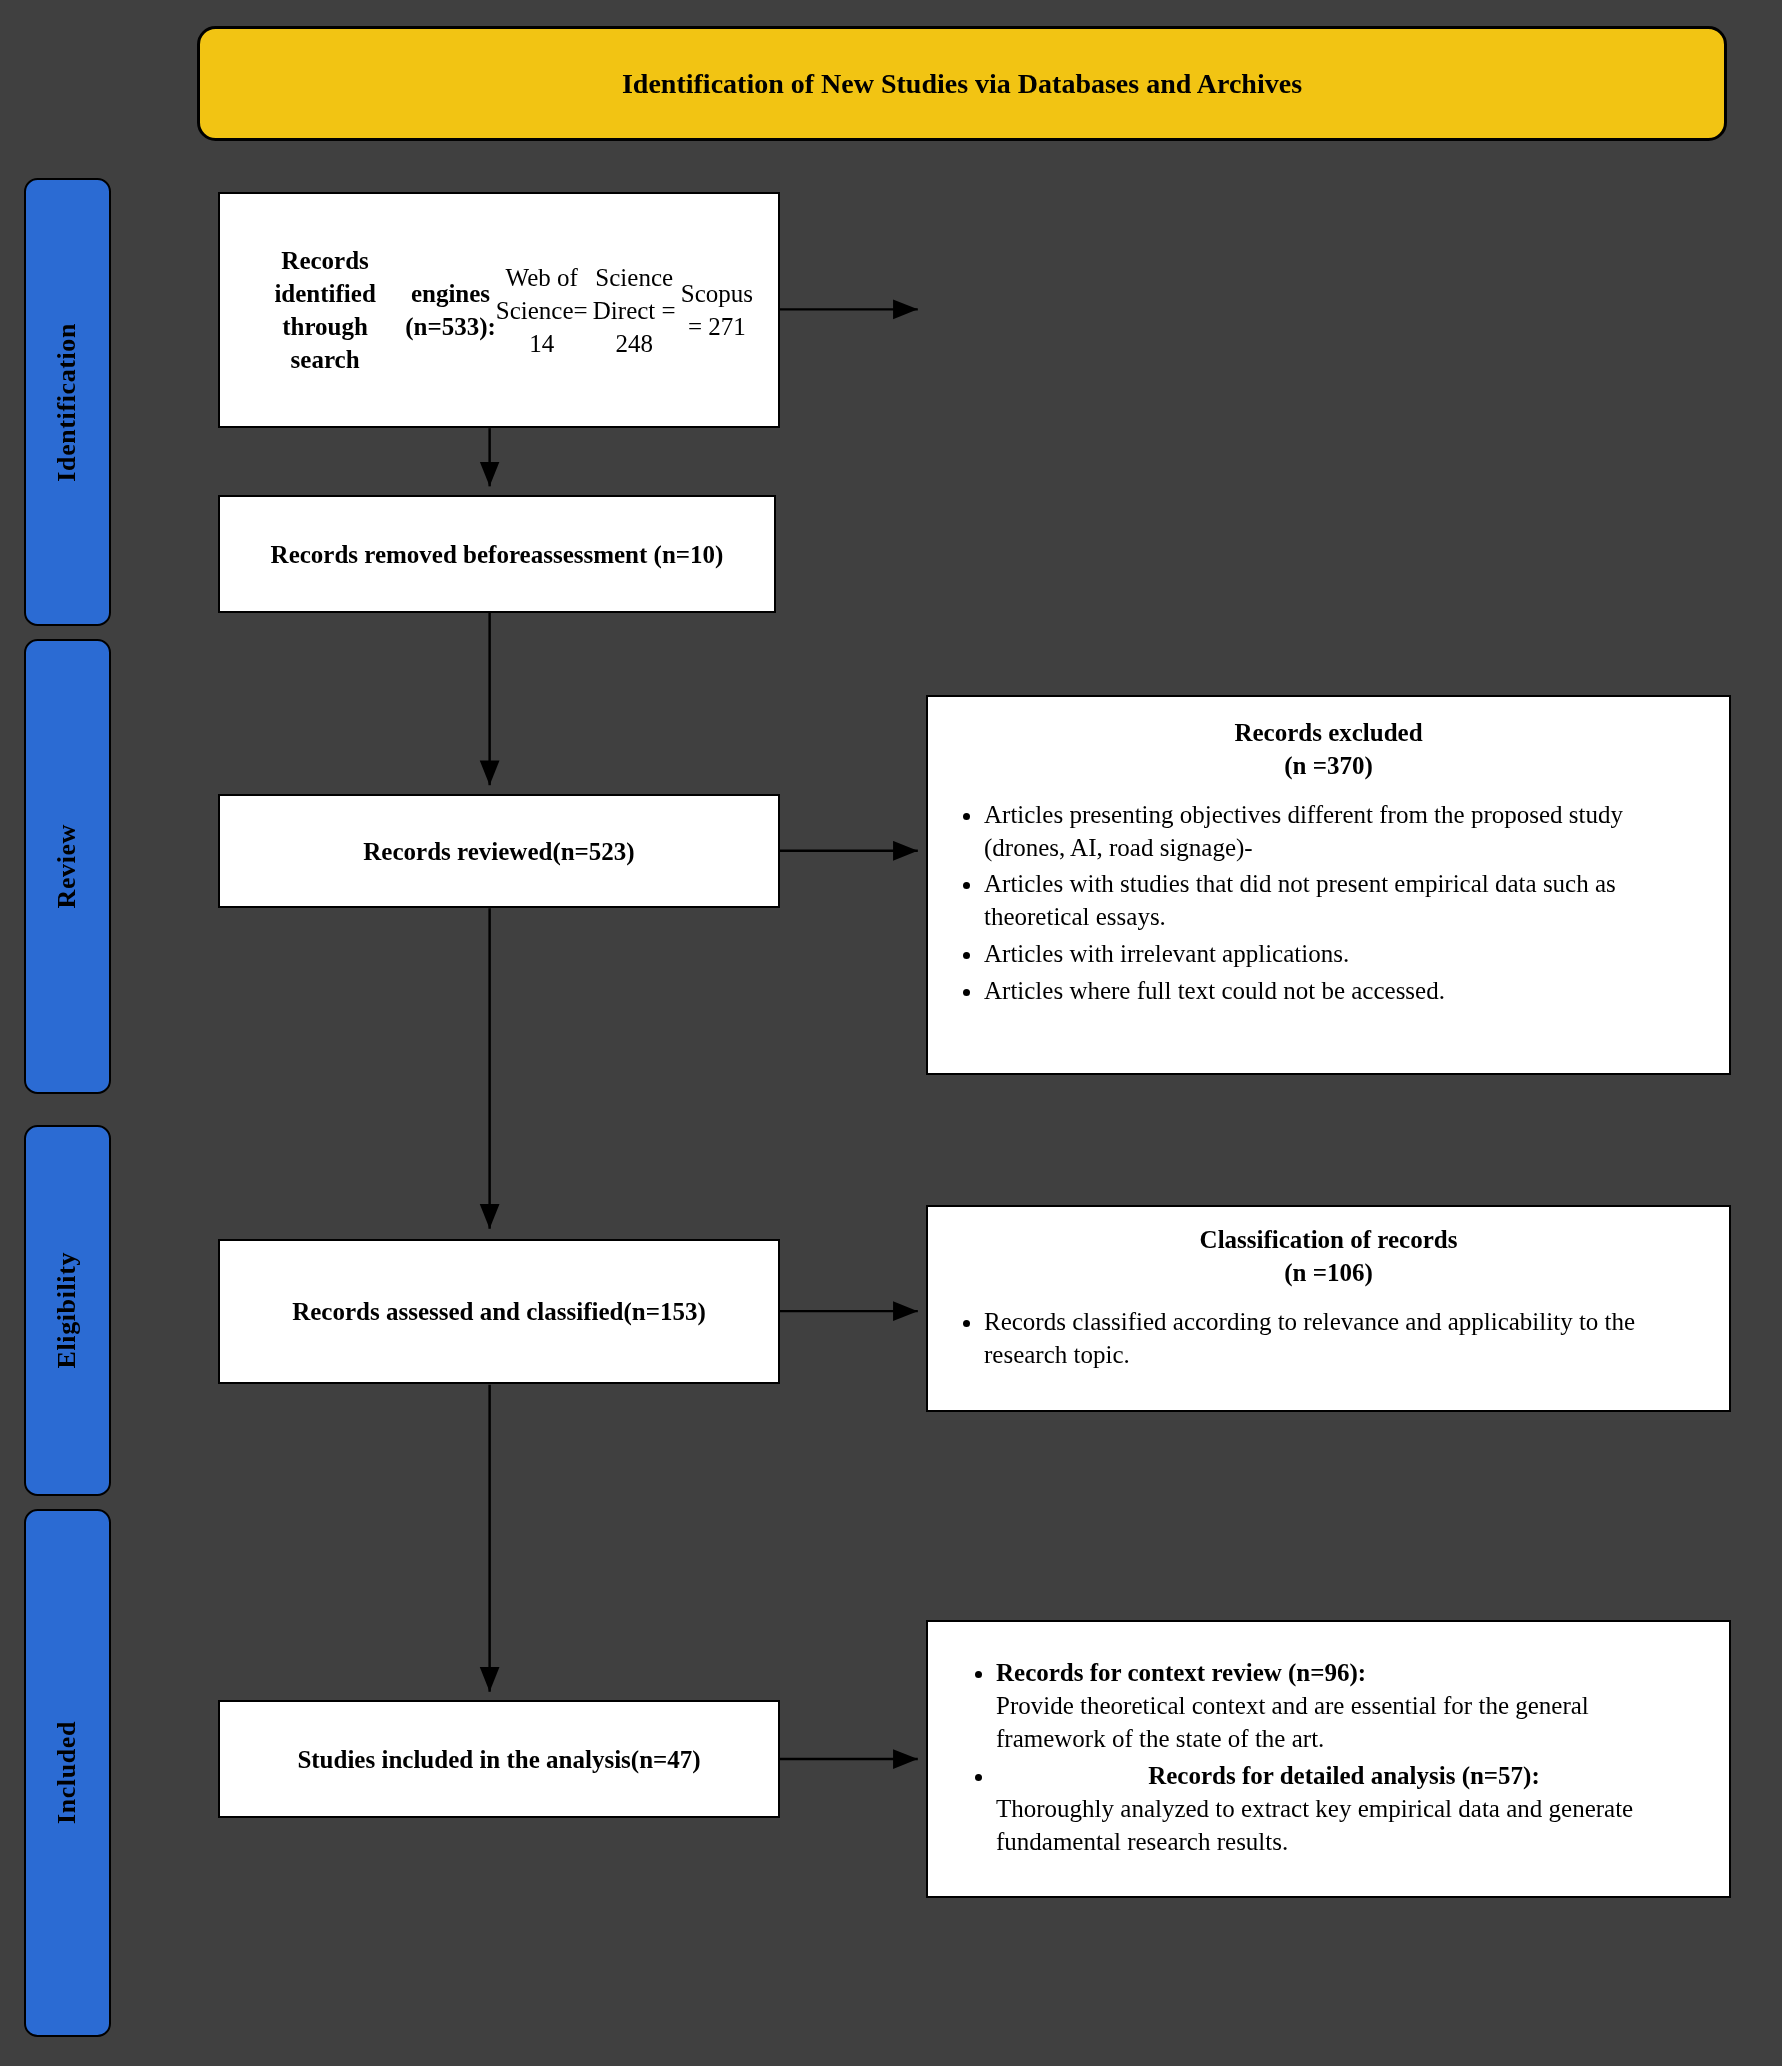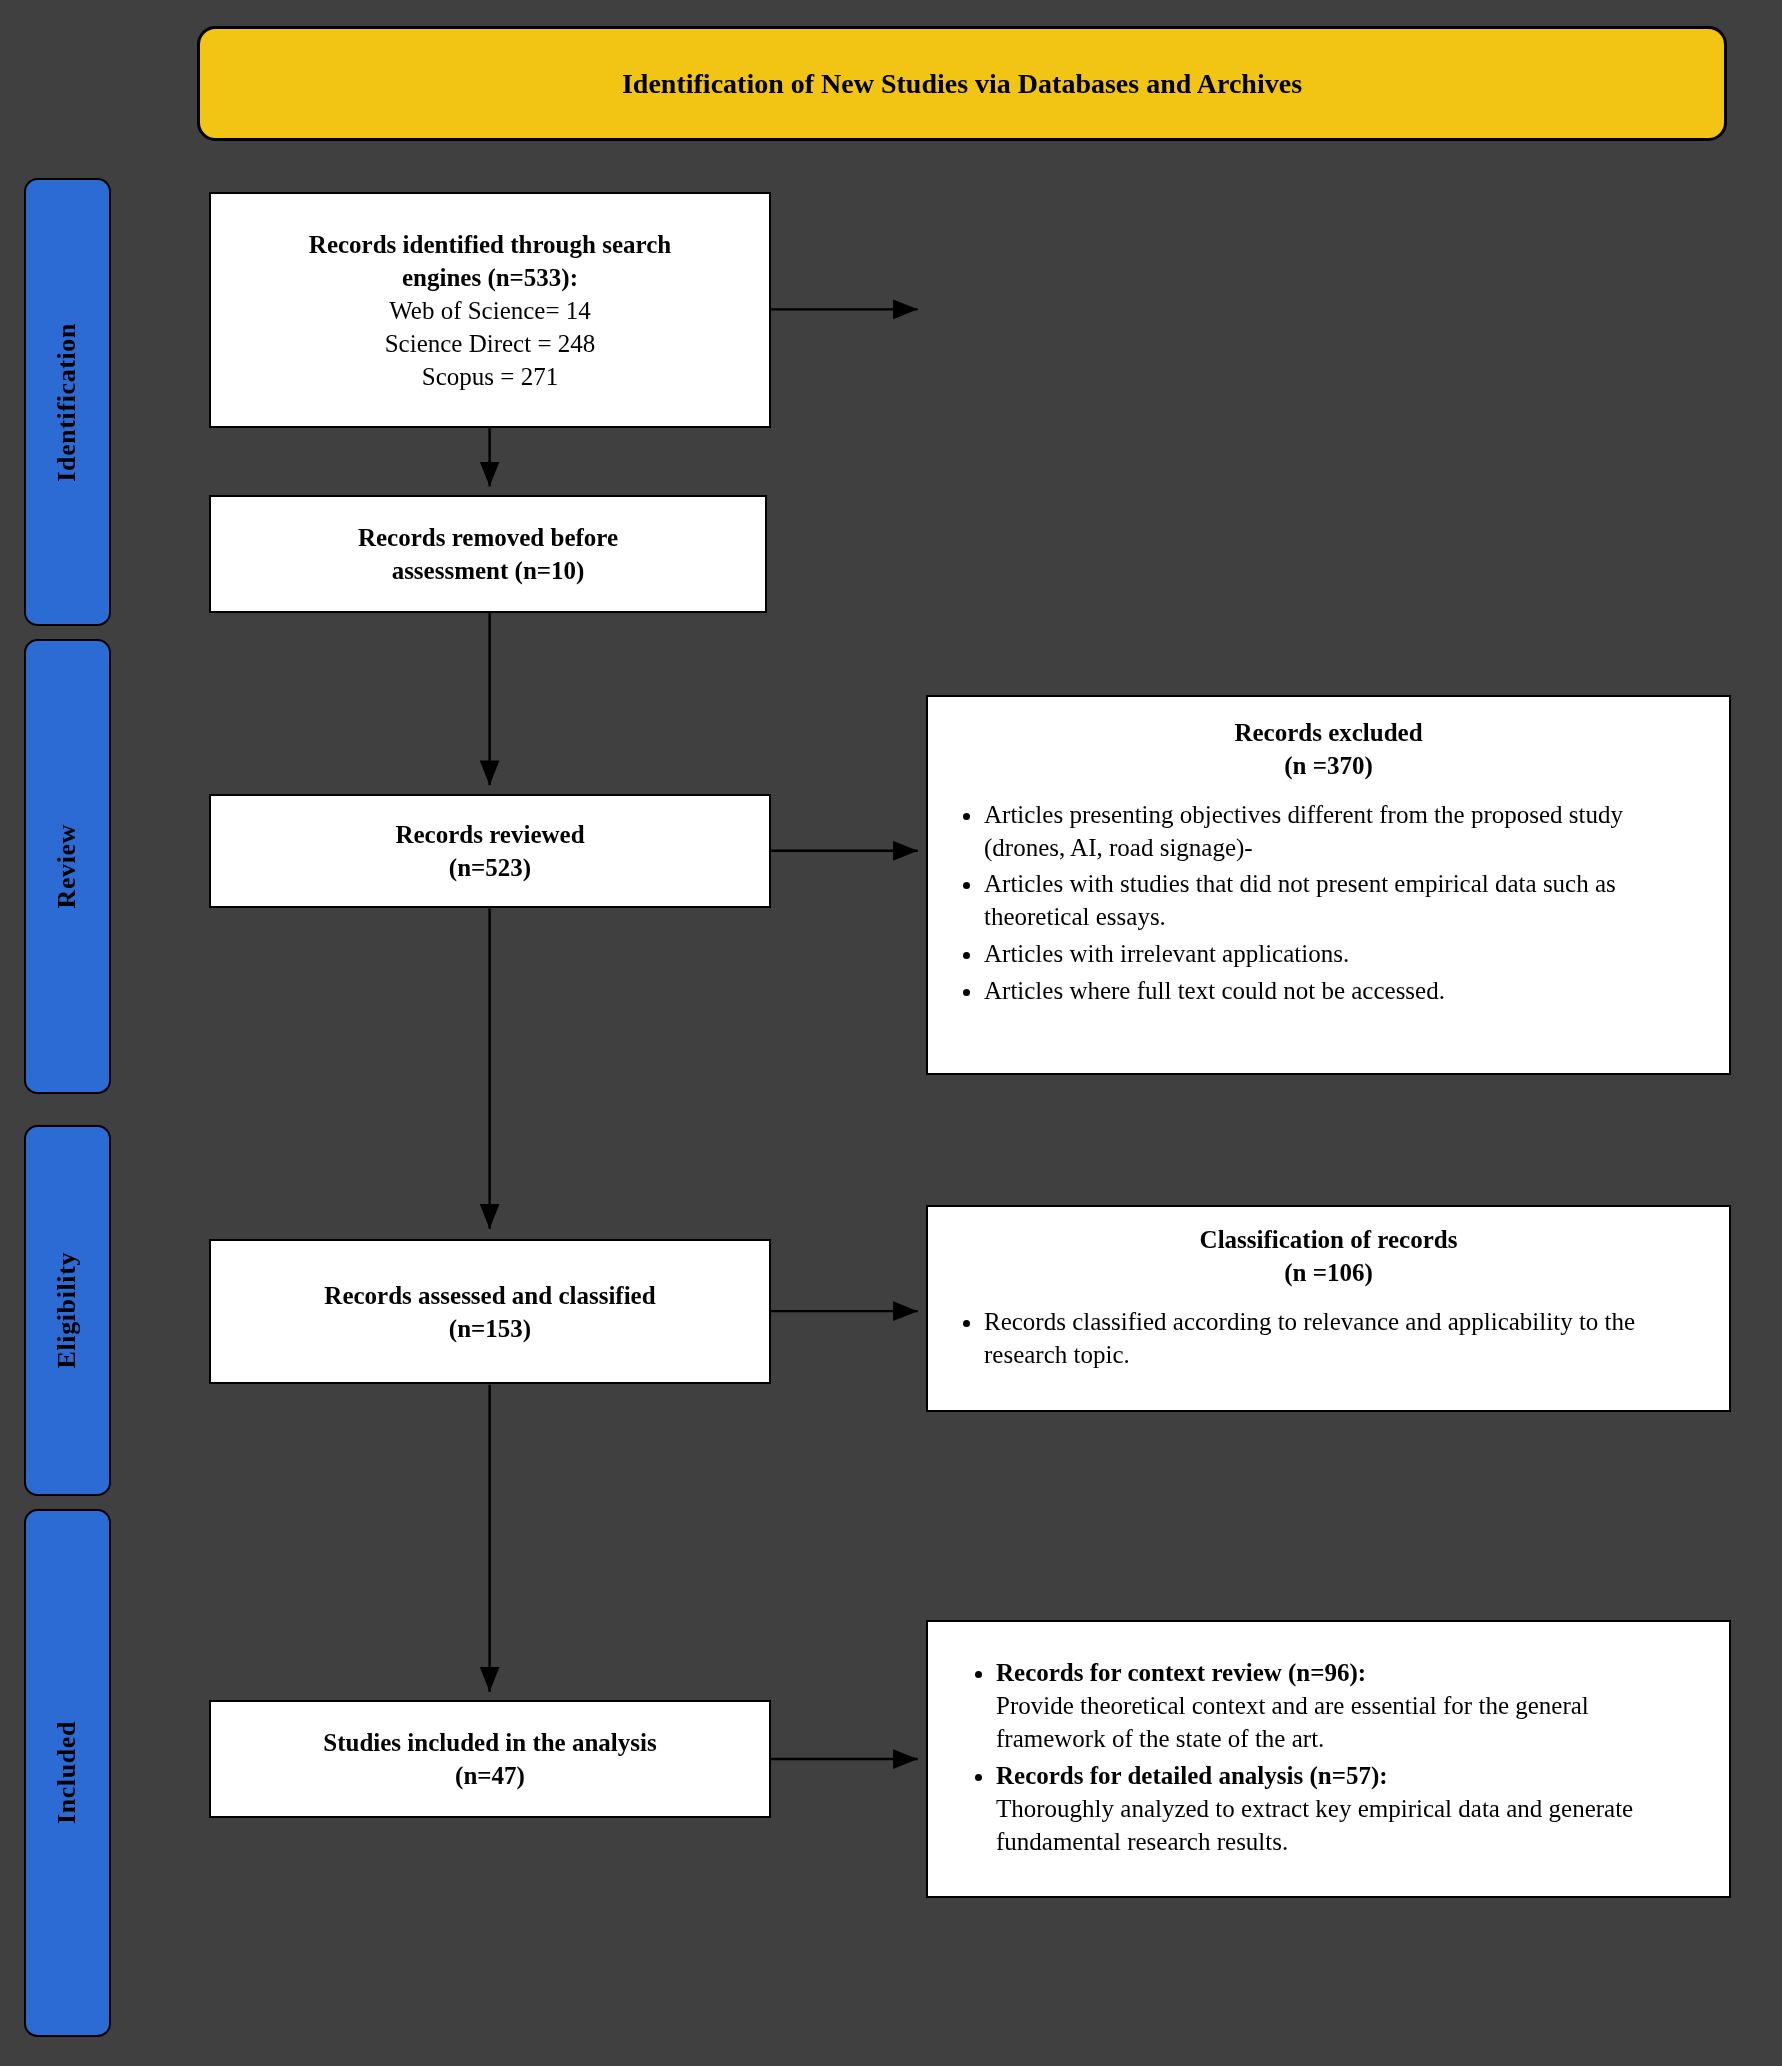--- a/index.html
+++ b/index.html
@@ -39,24 +39,25 @@
   }
 
   .box {
     background:#fff;
     border:2.5px solid #000;
     font-size:25px;
     line-height:1.32;
   }
   .center-col {
     display:flex;
-    flex-direction:column;
+    flex-direction:row;
     justify-content:center;
     align-items:center;
     text-align:center;
+    margin-left:9px;
   }
   .bold { font-weight:bold; }
 
   .box-pad { padding:17.3px 25px; }
 
   ul.bullets {
     margin:16px 0 0 0;
     padding:0 25px 0 56px;
     text-align:left;
     font-size:25px;
@@ -154,20 +155,20 @@
     </ul>
   </div>
 
   <div class="abs box" style="left:926px; top:1620px; width:805px; height:278px; display:flex; flex-direction:column; justify-content:center;">
     <ul class="bullets" style="margin:12px;">
       <li>
         <span class="bold" style="display:block;">Records for context review (n=96):</span>
         <span>Provide theoretical context and are essential for the general framework of the state of the art.</span>
       </li>
       <li>
-        <span class="bold" style="display:block;">Records for detailed analysis (n=57):</span>
+        <span class="bold" style="display:block;text-align:center;">Records for detailed analysis (n=57):</span>
         <span>Thoroughly analyzed to extract key empirical data and generate fundamental research results.</span>
       </li>
     </ul>
   </div>
 
 </div>
 
 
 </body></html>

